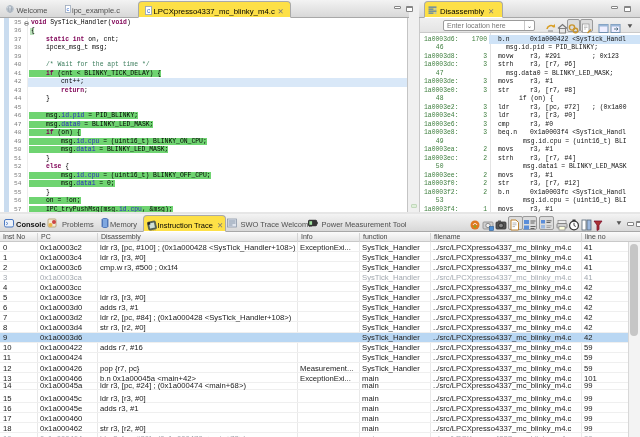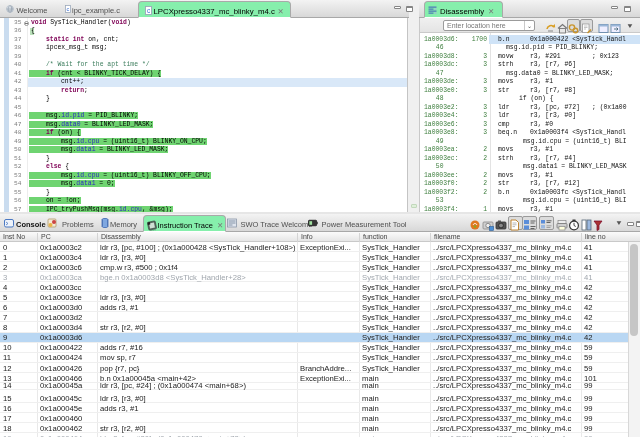--- a/index.html
+++ b/index.html
@@ -1,20 +1,20 @@
 <!DOCTYPE html>
 <html><head><meta charset="utf-8"><style>
 *{margin:0;padding:0;box-sizing:border-box}
 html,body{width:640px;height:437px;overflow:hidden}
 body{font-family:"Liberation Sans",sans-serif;background:#d6d6d6;position:relative}
 .abs{position:absolute}
 
 .tabbar{position:absolute;background:linear-gradient(#f3f3f3,#d8d8d8);border-bottom:1px solid #a8a8a8}
 .tab{position:absolute;height:17px;white-space:nowrap;font-size:7.5px;color:#4f4f4f}
-.tab.active{background:#86efac;border:1px solid #a9a9a9;border-bottom:1px solid #fff;border-radius:4px 4px 0 0;color:#000}
+.tab.active{background:#fde047;border:1px solid #a9a9a9;border-bottom:1px solid #fff;border-radius:4px 4px 0 0;color:#000}
 .tlabel{position:absolute;top:4.5px}
 .x{position:absolute;top:4.5px;font-size:7.5px;color:#777}
 
 .ln{position:absolute;left:0;width:21.5px;text-align:right;color:#808080;font-family:"Liberation Mono",monospace;font-size:6.2px;line-height:8.52px}
 .cl{position:absolute;left:29px;white-space:pre;font-family:"Liberation Mono",monospace;font-size:6.4px;line-height:8.52px;color:#000}
 .cl .g{background:#6fd471}
 .kw{color:#7f0055;font-weight:bold}
 .cm{color:#3f7f5f}
 .fd{color:#2b2bc0}
 
@@ -383,21 +383,20 @@
       <span class="c c1">0x1a0003c6</span>
       <span class="c c2">cmp.w r3, #500 ; 0x1f4</span>
   <span class="c c3"></span>
       <span class="c c4">SysTick_Handler</span>
       <span class="c c5">../src/LPCXpresso4337_mc_blinky_m4.c</span>
       <span class="c c6">41</span>
     </div>
     <div class="row dim" style="top:30.18px">
   <span class="c c0">3</span>
       <span class="c c1">0x1a0003ca</span>
-      <span class="c c2">bge.n 0x1a0003d8 &lt;SysTick_Handler+28&gt;</span>
   <span class="c c3"></span>
       <span class="c c4">SysTick_Handler</span>
       <span class="c c5">../src/LPCXpresso4337_mc_blinky_m4.c</span>
       <span class="c c6">41</span>
     </div>
     <div class="row" style="top:40.24px">
   <span class="c c0">4</span>
       <span class="c c1">0x1a0003cc</span>
   <span class="c c3"></span>
       <span class="c c4">SysTick_Handler</span>
@@ -418,20 +417,21 @@
       <span class="c c1">0x1a0003d0</span>
       <span class="c c2">adds r3, #1</span>
   <span class="c c3"></span>
       <span class="c c4">SysTick_Handler</span>
       <span class="c c5">../src/LPCXpresso4337_mc_blinky_m4.c</span>
       <span class="c c6">42</span>
     </div>
     <div class="row" style="top:70.42px">
   <span class="c c0">7</span>
       <span class="c c1">0x1a0003d2</span>
+      <span class="c c2">ldr r2, [pc, #84] ; (0x1a000428 &lt;SysTick_Handler+108&gt;)</span>
   <span class="c c3"></span>
       <span class="c c4">SysTick_Handler</span>
       <span class="c c5">../src/LPCXpresso4337_mc_blinky_m4.c</span>
       <span class="c c6">42</span>
     </div>
     <div class="row" style="top:80.48px">
   <span class="c c0">8</span>
       <span class="c c1">0x1a0003d4</span>
       <span class="c c2">str r3, [r2, #0]</span>
   <span class="c c3"></span>
@@ -452,31 +452,30 @@
       <span class="c c1">0x1a000422</span>
       <span class="c c2">adds r7, #16</span>
   <span class="c c3"></span>
       <span class="c c4">SysTick_Handler</span>
       <span class="c c5">../src/LPCXpresso4337_mc_blinky_m4.c</span>
       <span class="c c6">59</span>
     </div>
     <div class="row" style="top:110.66000000000001px">
   <span class="c c0">11</span>
       <span class="c c1">0x1a000424</span>
-      <span class="c c2">mov sp, r7</span>
   <span class="c c3"></span>
       <span class="c c4">SysTick_Handler</span>
       <span class="c c5">../src/LPCXpresso4337_mc_blinky_m4.c</span>
       <span class="c c6">59</span>
     </div>
     <div class="row" style="top:120.72px">
   <span class="c c0">12</span>
       <span class="c c1">0x1a000426</span>
       <span class="c c2">pop {r7, pc}</span>
-  <span class="c c3">BranchAddre...</span>
+  <span class="c c3">Measurement...</span>
       <span class="c c4">SysTick_Handler</span>
       <span class="c c5">../src/LPCXpresso4337_mc_blinky_m4.c</span>
       <span class="c c6">59</span>
     </div>
     <div class="row" style="top:130.78px">
   <span class="c c0">13</span>
       <span class="c c1">0x1a000466</span>
       <span class="c c2">b.n 0x1a00045a &lt;main+42&gt;</span>
   <span class="c c3">ExceptionExi...</span>
       <span class="c c4">main</span>

